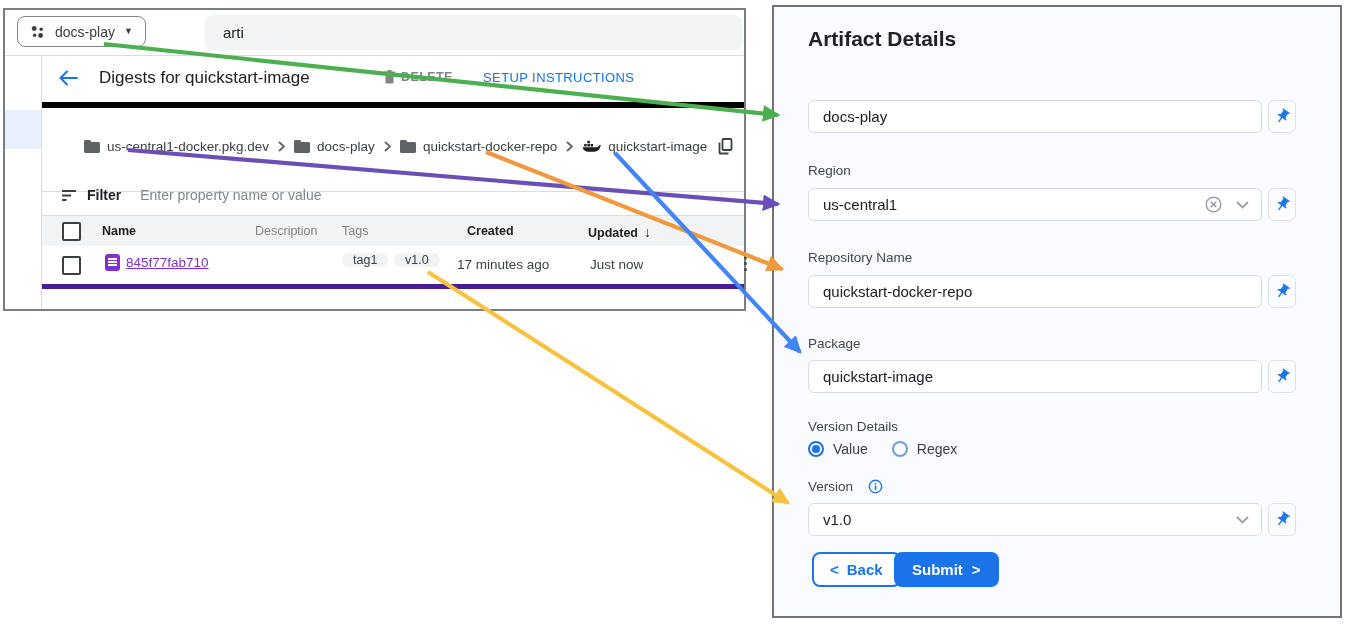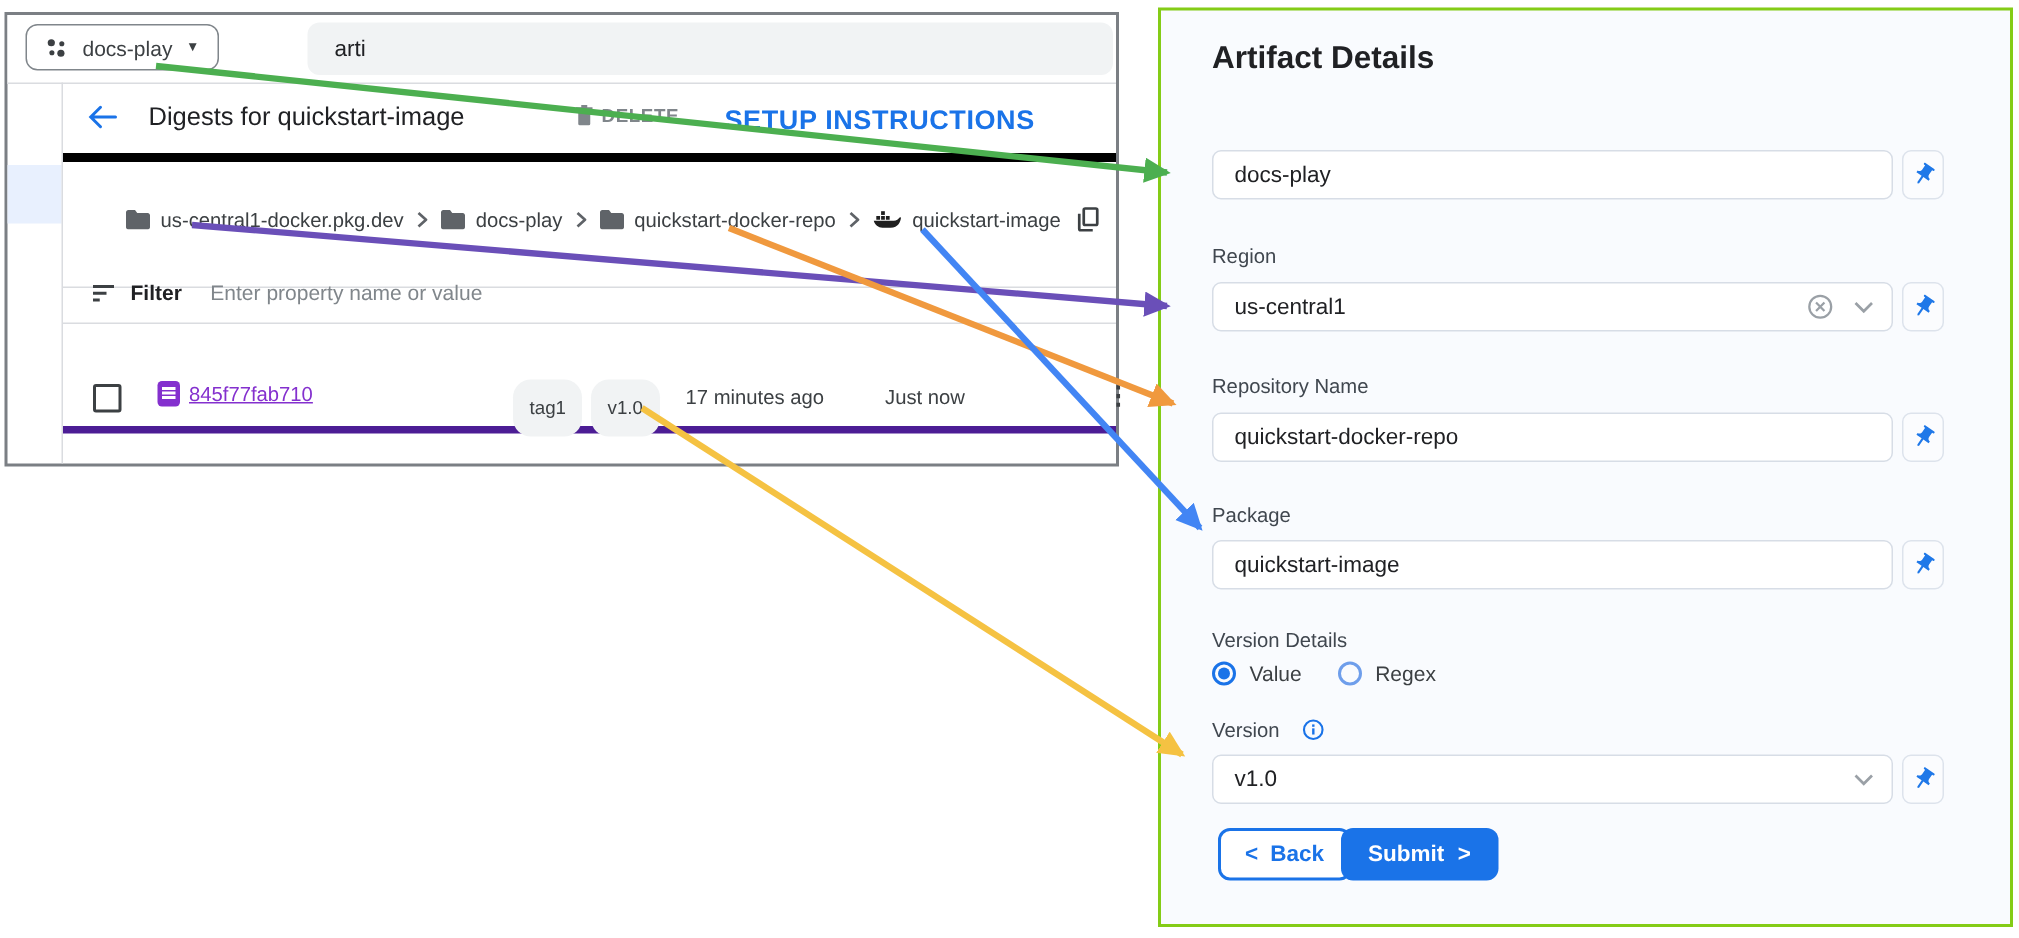--- a/index.html
+++ b/index.html
@@ -24,47 +24,47 @@
     display:flex;align-items:center;padding-left:18px;font-size:15px;color:#202124;box-sizing:border-box;
   }
   .rail-divider{position:absolute;left:36px;top:45px;bottom:0;width:1px;background:#dadce0;}
   .rail-highlight{position:absolute;left:0;top:100px;width:36px;height:39px;background:#e8f0fe;}
   .main{position:absolute;left:37px;top:45px;right:0;bottom:0;}
   .hdr-row{position:absolute;left:0;top:0;right:0;height:47px;border-bottom:6px solid #000000;}
   .back-arrow{position:absolute;left:16px;top:14px;}
   .page-title{position:absolute;left:57px;top:13px;font-size:17px;color:#202124;}
   .act-delete{position:absolute;left:341px;top:15px;display:flex;align-items:center;gap:5px;
     font-size:12.5px;font-weight:bold;letter-spacing:.4px;color:#80868b;}
-  .act-setup{position:absolute;left:441px;top:15px;font-size:18px;font-weight:bold;letter-spacing:.4px;color:#1a73e8;cursor:pointer;}
+  .act-setup{position:absolute;left:441px;top:15px;font-size:13px;font-weight:normal;letter-spacing:.4px;color:#1a73e8;cursor:pointer;}
   .crumb-row{position:absolute;left:0;top:47px;right:0;height:90px;border-bottom:1px solid #dadce0;
     display:flex;align-items:center;padding-left:42px;gap:9px;box-sizing:border-box;}
   .crumb{display:flex;align-items:center;gap:7px;font-size:13.5px;color:#3c4043;cursor:pointer;}
   .filter-row{position:absolute;left:0;top:120px;right:0;height:41px;border-bottom:1px solid #dadce0;
     display:flex;align-items:center;padding-left:20px;gap:10px;box-sizing:border-box;}
   .filter-label{font-size:14px;font-weight:bold;color:#202124;}
   .filter-ph{font-size:14px;color:#80868b;margin-left:9px;}
   .thead{position:absolute;left:0;top:161px;right:0;height:30px;background:#f1f3f4;border-bottom:1px solid #dadce0;}
   .th{position:absolute;top:8px;font-size:12.5px;font-weight:bold;color:#202124;}
   .th.dim{color:#80868b;font-weight:normal;}
   .trow{position:absolute;left:0;top:191px;right:0;height:38px;border-bottom:5px solid #4c1d95;background:#fff;}
   .cbx{position:absolute;width:15px;height:15px;border:2px solid #3c4043;border-radius:2px;background:#fff;cursor:pointer;}
   .digest-link{position:absolute;left:63px;top:8px;display:inline-flex;align-items:center;gap:6px;
     color:#8430ce;text-decoration:underline;font-size:13.5px;cursor:pointer;}
   .doc-icon{display:inline-block;width:15px;height:17px;background:#8430ce;border-radius:3px;position:relative;}
   .doc-icon::before{content:"";position:absolute;left:3px;top:4px;width:9px;height:2px;background:#fff;box-shadow:0 3px 0 #fff,0 6px 0 #fff;}
-  .chip{position:absolute;top:7px;height:38px;padding:0 11px;border-radius:12px;background:#f1f3f4;
+  .chip{position:absolute;top:7px;height:14px;padding:0 11px;border-radius:12px;background:#f1f3f4;
     font-size:12.5px;color:#3c4043;display:flex;align-items:center;}
   .cell-time{position:absolute;top:11px;font-size:13.5px;color:#3c4043;}
   .dots{position:absolute;top:8px;font-size:17px;font-weight:bold;color:#3c4043;cursor:pointer;line-height:1.2;}
   .sort-arrow{font-size:14px;color:#202124;font-weight:bold;margin-left:6px;}
 
   
   .panel{
     position:absolute;left:772px;top:5px;width:570px;height:613px;box-sizing:border-box;
-    border:2px solid #84cc16;background:#f9fbfe;
+    border:2px solid #737373;background:#f9fbfe;
   }
   .panel-title{position:absolute;left:34px;top:20px;font-size:21px;font-weight:bold;color:#202124;}
   .f-label{position:absolute;left:34px;font-size:13.5px;color:#40474f;}
   .f-input{
     position:absolute;left:34px;width:454px;height:33px;background:#fff;border:1px solid #d7dde6;
     border-radius:6px;display:flex;align-items:center;padding-left:14px;font-size:15px;color:#202124;
     box-sizing:border-box;
   }
   .pin-btn{
     position:absolute;left:494px;width:28px;height:33px;background:#fbfcfe;border:1px solid #dde3ec;
@@ -176,20 +176,30 @@
     <div class="filter-row">
       <svg width="15" height="13" viewBox="0 0 15 13">
         <rect x="0" y="1" width="14" height="2" fill="#3c4043"></rect>
         <rect x="0" y="5.5" width="9" height="2" fill="#3c4043"></rect>
         <rect x="0" y="10" width="4.5" height="2" fill="#3c4043"></rect>
       </svg>
       <span class="filter-label">Filter</span>
       <span class="filter-ph">Enter property name or value</span>
     </div>
 
+    <div class="thead">
+      <div class="cbx" style="left:20px;top:6px;"></div>
+      <span class="th" style="left:60px;">Name</span>
+      <span class="th dim" style="left:213px;">Description</span>
+      <span class="th dim" style="left:300px;">Tags</span>
+      <span class="th" style="left:425px;">Created</span>
+      <span class="th" style="left:546px;">
+        <span>Updated</span><span class="sort-arrow">↓</span>
+      </span>
+    </div>
 
     <div class="trow">
       <div class="cbx" style="left:20px;top:10px;"></div>
       <span class="digest-link">
         <span class="doc-icon"></span>
         <span>845f77fab710</span>
       </span>
       <span class="chip" style="left:300px;">tag1</span>
       <span class="chip" style="left:352px;">v1.0</span>
       <span class="cell-time" style="left:415px;">17 minutes ago</span>

